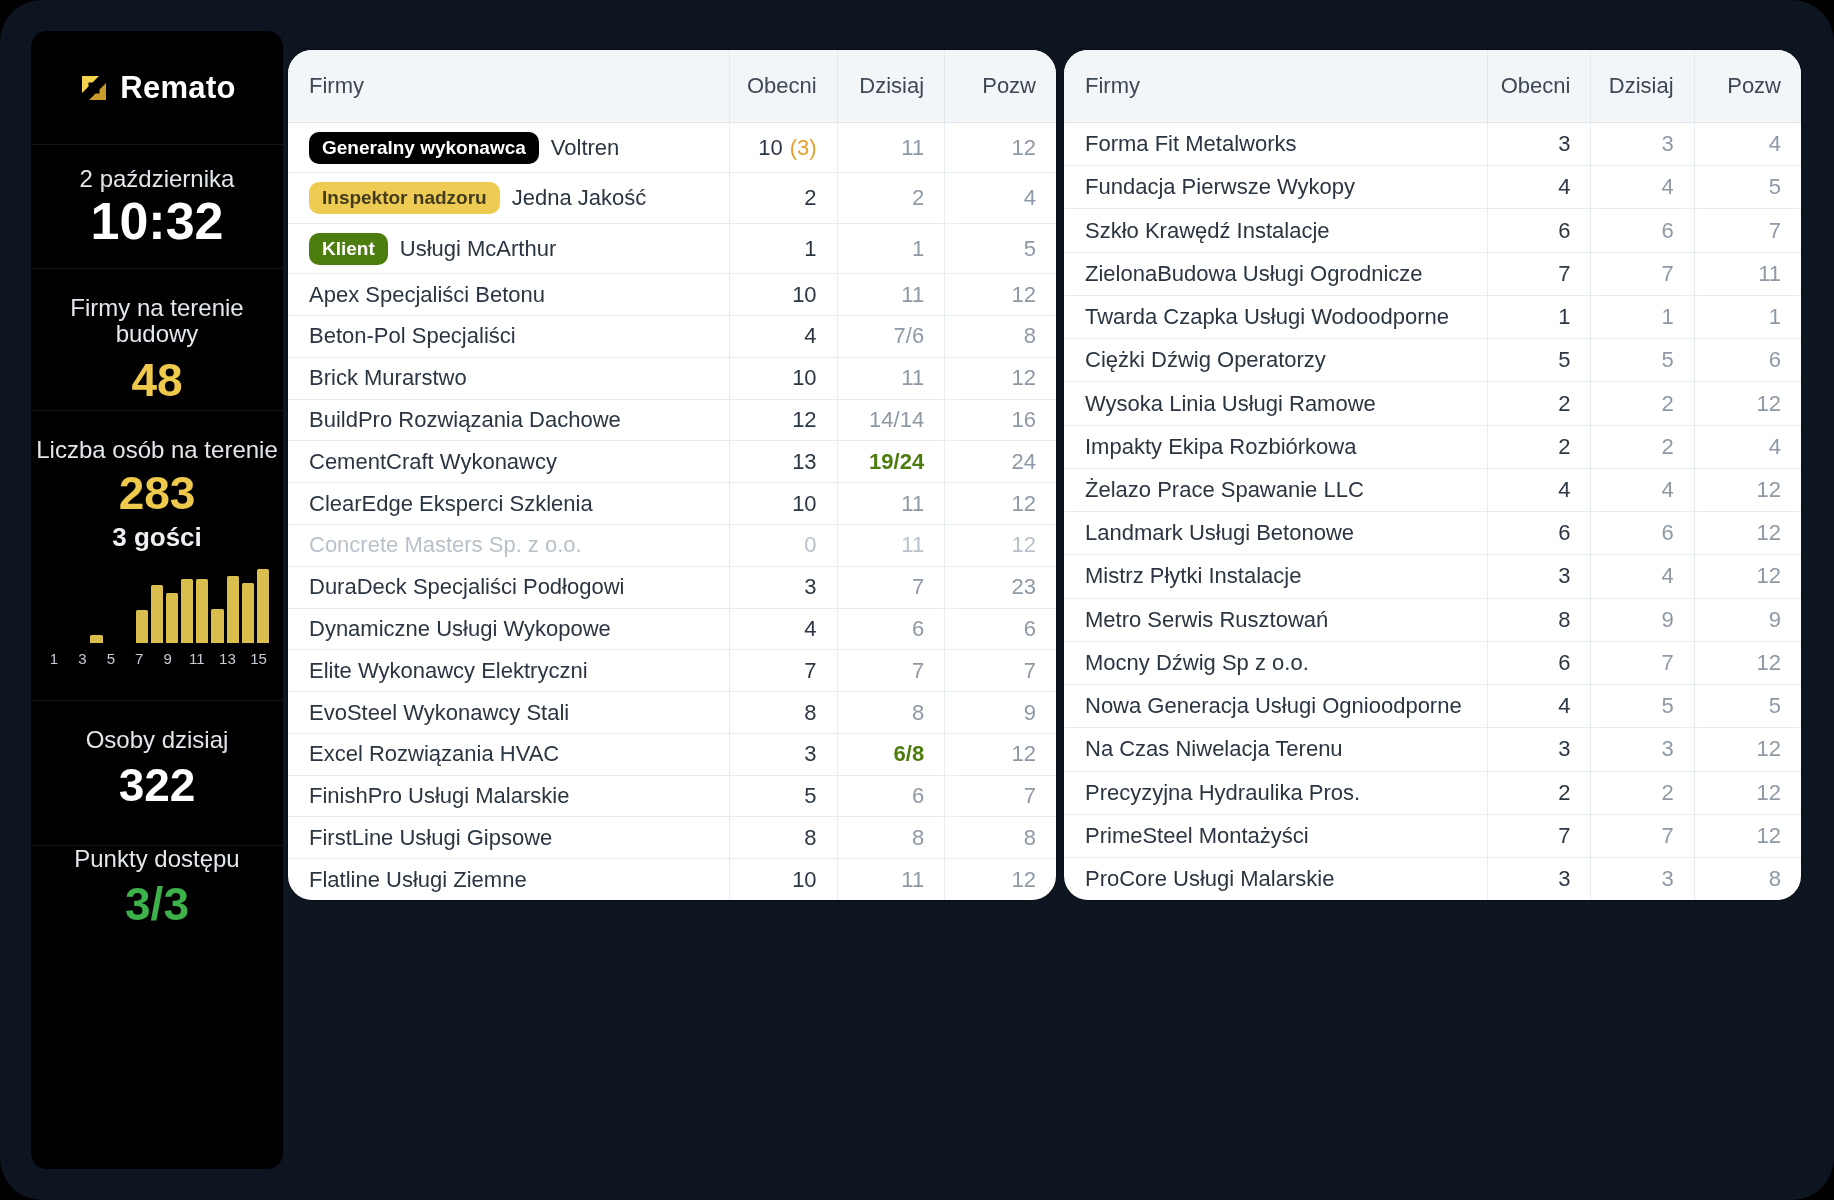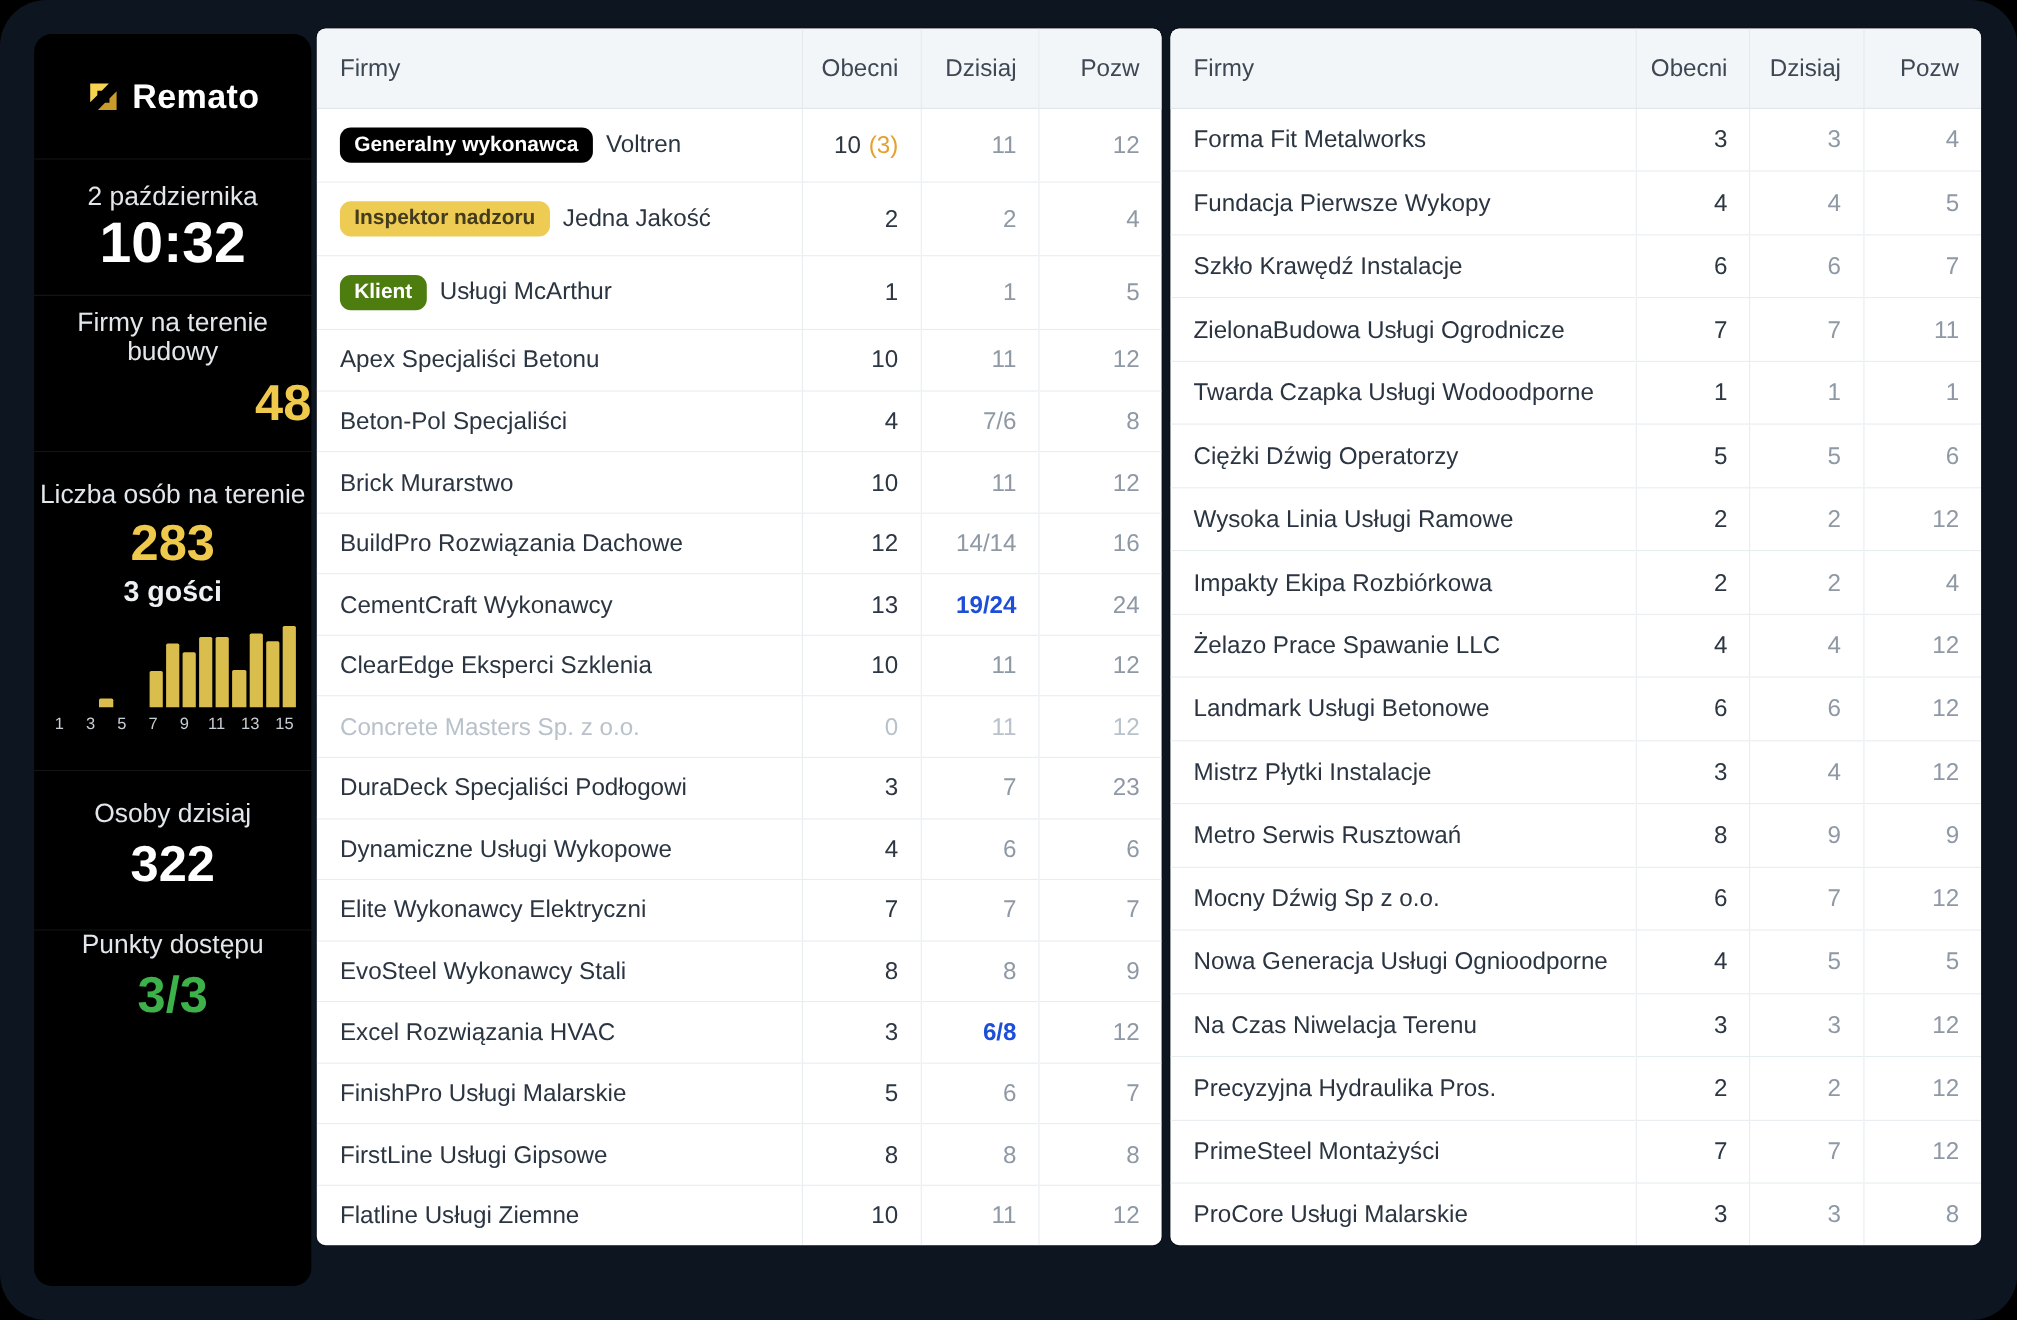--- a/index.html
+++ b/index.html
@@ -11,54 +11,54 @@
   .sb-sec{border-top:1px solid rgba(255,255,255,.08);display:flex;flex-direction:column;align-items:center;justify-content:flex-start;text-align:center;box-sizing:border-box;}
   .logo-row{height:113px;display:flex;align-items:center;justify-content:center;gap:10px;}
   .brand-name{font-size:31px;font-weight:800;color:#fff;letter-spacing:.3px;}
   .sb-label{font-size:24px;color:#e2e7ec;line-height:1.1;}
   .sb-big{font-weight:700;line-height:1.15;}
   .t-white{color:#ffffff;}
   .t-yellow{color:#efc94b;}
   .t-green{color:#3db24a;}
   .sec-time{height:124px;padding-top:21px;}
   .sec-time .sb-big{font-size:52px;}
-  .sec-firmy{height:142px;padding-top:12px;align-items:flex-end;}
+  .sec-firmy{height:142px;padding-top:26px;}
   .sec-firmy .sb-big{font-size:46px;margin-top:6px;}
   .sec-liczba{height:290px;padding-top:26px;}
   .sec-liczba .sb-big{font-size:46px;margin-top:4px;}
   .guests{font-size:26px;font-weight:700;color:#eef1f4;margin-top:2px;}
   .sec-osoby{height:145px;padding-top:26px;}
   .sec-osoby .sb-big{font-size:46px;margin-top:6px;}
   .sec-punkty{flex:1;}
   .sec-punkty .sb-big{font-size:46px;margin-top:6px;}
 
   
   .chart{width:224px;margin-top:14px;}
   .bars{display:flex;align-items:flex-end;justify-content:space-between;height:76px;}
   .bar-slot{width:12.2px;display:flex;align-items:flex-end;}
   .bar{width:100%;background:#d9bd4d;border-radius:1.5px 1.5px 0 0;}
   .ticks{display:flex;justify-content:space-between;margin-top:7px;padding:0 2px;}
   .ticks span{font-size:15px;color:#c6cdd4;min-width:14px;}
 
   
-  .card{position:absolute;top:26px;height:1106px;background:#fff;border-radius:8px;overflow:hidden;box-shadow:0 0 0 1px rgba(0,0,0,.25);}
+  .card{position:absolute;top:50px;height:850px;background:#fff;border-radius:24px;overflow:hidden;box-shadow:0 0 0 1px rgba(0,0,0,.25);}
   .card-left{left:288px;width:768px;}
   .card-right{left:1064px;width:737px;}
   table{width:100%;height:100%;border-collapse:collapse;table-layout:fixed;}
   col.c1{width:57.5%;} col.c2{width:14%;} col.c3{width:14%;} col.c4{width:14.5%;}
   thead th{height:72px;background:#f3f6f9;color:#3e4854;font-size:22px;font-weight:400;text-align:right;padding:0 20px 0 0;border-bottom:1px solid #dfe5ea;}
   thead th:first-child{text-align:left;padding:0 0 0 21px;}
   thead th + th{border-left:1px solid #e3e9ed;}
   tbody td{font-size:22px;border-top:1px solid #e8edf0;white-space:nowrap;overflow:hidden;}
   tbody tr:first-child td{border-top:none;}
   tbody td + td{border-left:1px solid #e8edf0;}
   td.c-name{color:#2b3541;font-weight:500;padding-left:21px;text-align:left;}
   td.c-num{text-align:right;padding-right:20px;color:#8f99a5;}
   td.c-present{color:#2d3743;}
-  td.alert{color:#1d4ed8;font-weight:700;}
+  td.alert{color:#4d7c0f;font-weight:700;}
   tr.muted td, tr.muted td.c-present{color:#b9c1ca;}
   .note{color:#e6a02e;margin-left:7px;}
   .badge{display:inline-block;border-radius:10px;padding:5px 13px;font-size:19px;font-weight:700;margin-right:12px;vertical-align:1px;}
   .badge-blue{background:#000000;color:#fff;}
   .badge-yellow{background:#eecb52;color:#433b1e;}
   .badge-green{background:#4d7c0f;color:#fff;}
 </style>
 </head>
 <body>
 

